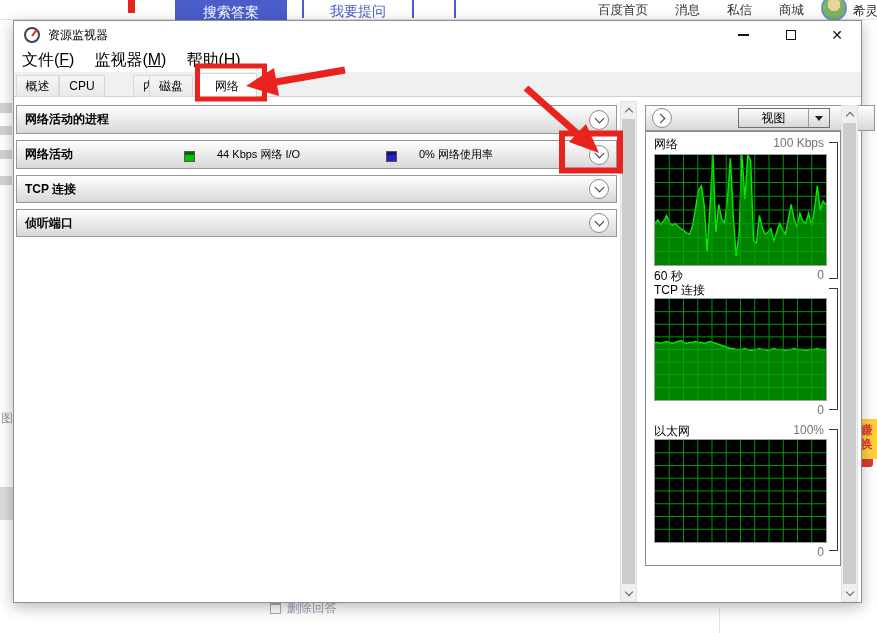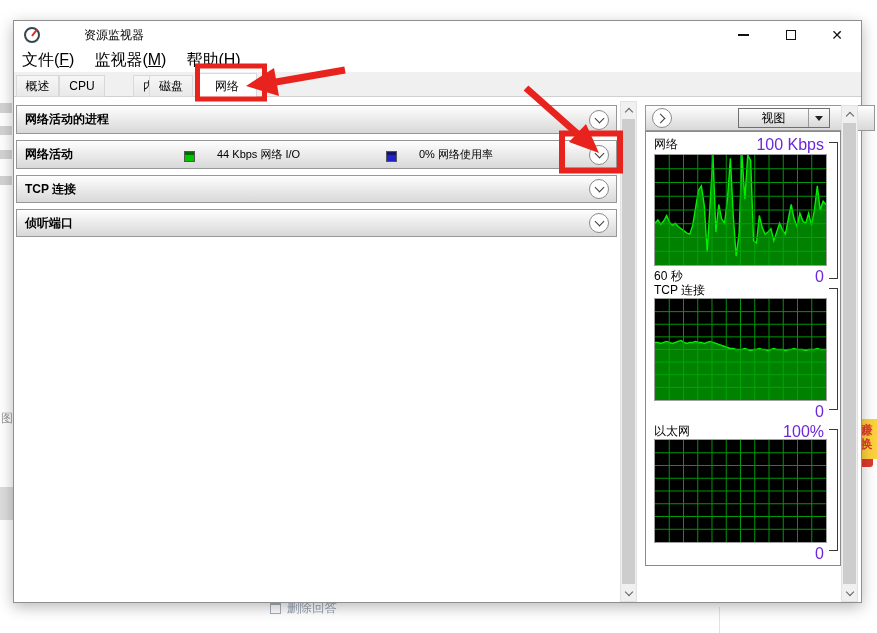--- a/index.html
+++ b/index.html
@@ -30,21 +30,21 @@
   .bg-ad-tab{position:absolute;left:858px;top:459px;width:15px;height:8px;background:#e03a2f;border-radius:0 0 3px 3px;}
 
   
   .win{position:absolute;left:13px;top:20px;width:849px;height:583px;background:#fff;
     border:1px solid #8f8f8f;box-shadow:0 4px 14px rgba(0,0,0,.28);}
   .titlebar{position:absolute;left:0;top:0;width:100%;height:28px;background:#fff;}
   .app-icon{position:absolute;left:10px;top:6px;width:16px;height:16px;border-radius:50%;
     border:2px solid #37474f;background:#fff;}
   .app-icon .needle{position:absolute;left:5px;top:-1px;width:2px;height:8px;background:#d62b1f;
     transform:rotate(38deg);transform-origin:bottom center;}
-  .title-text{position:absolute;left:34px;top:0;line-height:28px;font-size:12px;color:#000;margin-left:36px;}
+  .title-text{position:absolute;left:34px;top:0;line-height:28px;font-size:12px;color:#000;}
   .winbtn{position:absolute;top:0;width:34px;height:28px;display:flex;align-items:center;justify-content:center;color:#111;cursor:pointer;}
   .btn-min{left:712px;}
   .btn-max{left:760px;}
   .btn-close{left:806px;font-size:14px;}
   .glyph-min{width:11px;height:1.5px;background:#111;}
   .glyph-max{width:10px;height:10px;border:1.5px solid #111;}
 
   .menubar{position:absolute;left:0;top:28px;width:100%;height:23px;background:#fff;display:flex;align-items:center;padding-left:8px;gap:20px;font-size:16px;color:#000;}
   .menubar .mi{cursor:pointer;}
 
@@ -81,33 +81,47 @@
   .expandbtn{position:absolute;left:6px;top:2px;width:20px;height:20px;border-radius:50%;border:1px solid #8a8a8a;
     background:#fff;display:flex;align-items:center;justify-content:center;cursor:pointer;}
   .viewbtn{position:absolute;left:92px;top:2px;width:92px;height:20px;border:1px solid #707070;
     background:linear-gradient(#fdfdfd,#d8d8d8);display:flex;cursor:pointer;}
   .viewbtn .vlabel{flex:1;text-align:center;font-size:12px;line-height:18px;color:#000;}
   .viewbtn .varrow{width:21px;border-left:1px solid #9a9a9a;display:flex;align-items:center;justify-content:center;}
   .tri-down{width:0;height:0;border-left:4px solid transparent;border-right:4px solid transparent;border-top:5px solid #222;}
 
   .chartspanel{position:absolute;left:631px;top:110px;width:196px;height:435px;background:#fff;border:1px solid #8a8a8a;}
   .c-label{position:absolute;font-size:12px;color:#000;}
-  .c-right{position:absolute;font-size:16px;color:#6d28d9;text-align:right;right:16px;}
+  .c-right{position:absolute;font-size:12px;color:#737373;text-align:right;right:16px;}
   .c-area{position:absolute;left:8px;width:173px;background:#000;border:1px solid #a0a0a0;}
   .c-area svg{position:absolute;inset:0;width:100%;height:100%;display:block;}
   .bracket{position:absolute;left:183px;width:9px;border-top:1px solid #3a3a3a;border-right:1px solid #3a3a3a;border-bottom:1px solid #3a3a3a;}
 
   
   .annot{position:absolute;inset:0;width:877px;height:633px;pointer-events:none;z-index:50;}
 </style>
 </head>
 <body>
 
 <div class="stage">
 
+  <div class="bg-topbar">
+    <div class="red-sliver"></div>
+    <div class="bgtab-search">搜索答案</div>
+    <div class="bgtab-ask">我要提问</div>
+    <div class="bgtab-div"></div>
+    <div class="bg-links">
+      <span>百度首页</span>
+      <span>消息</span>
+      <span>私信</span>
+      <span>商城</span>
+    </div>
+    <div class="bg-avatar"></div>
+    <div class="bg-user">希灵</div>
+  </div>
 
   <div class="bg-frag" style="left:0;top:103px;width:12px;height:10px;"></div>
   <div class="bg-frag" style="left:0;top:126px;width:12px;height:9px;"></div>
   <div class="bg-frag" style="left:0;top:150px;width:12px;height:9px;"></div>
   <div class="bg-frag" style="left:0;top:176px;width:12px;height:9px;"></div>
   <div class="bg-frag-text">图</div>
   <div class="bg-grayblock"></div>
 
   <div class="bg-delete">
     <span class="del-ico"></span>

